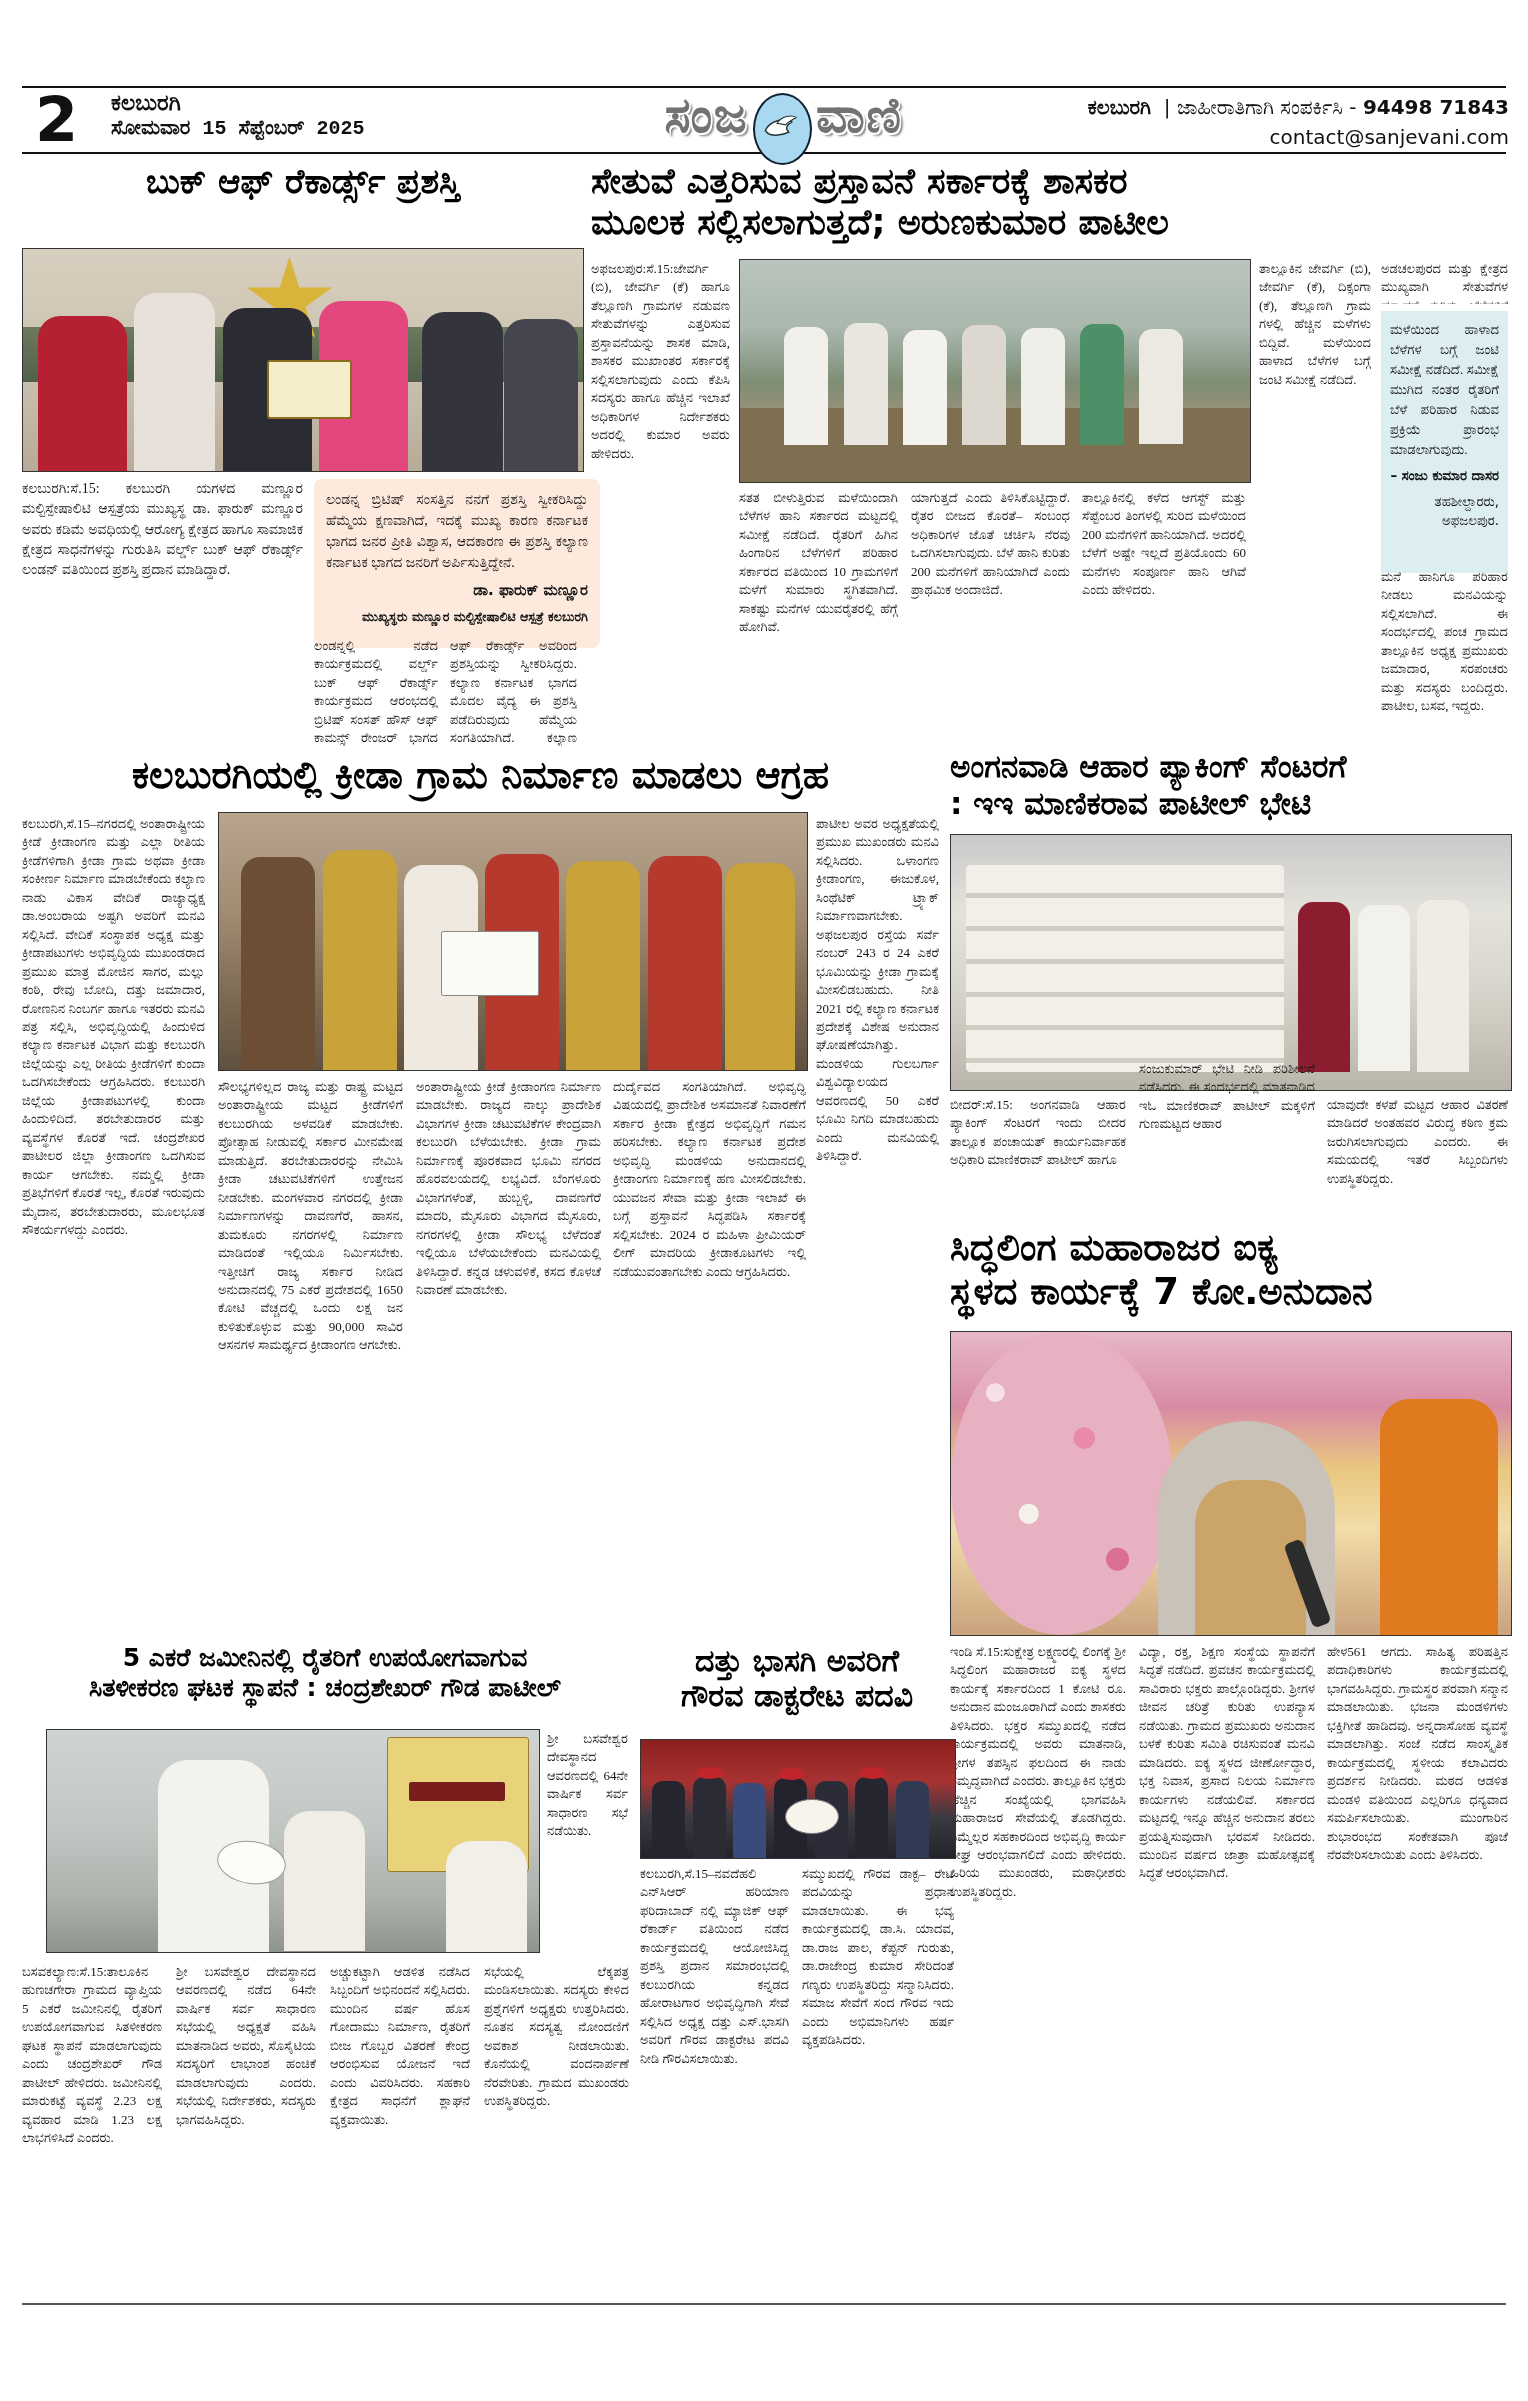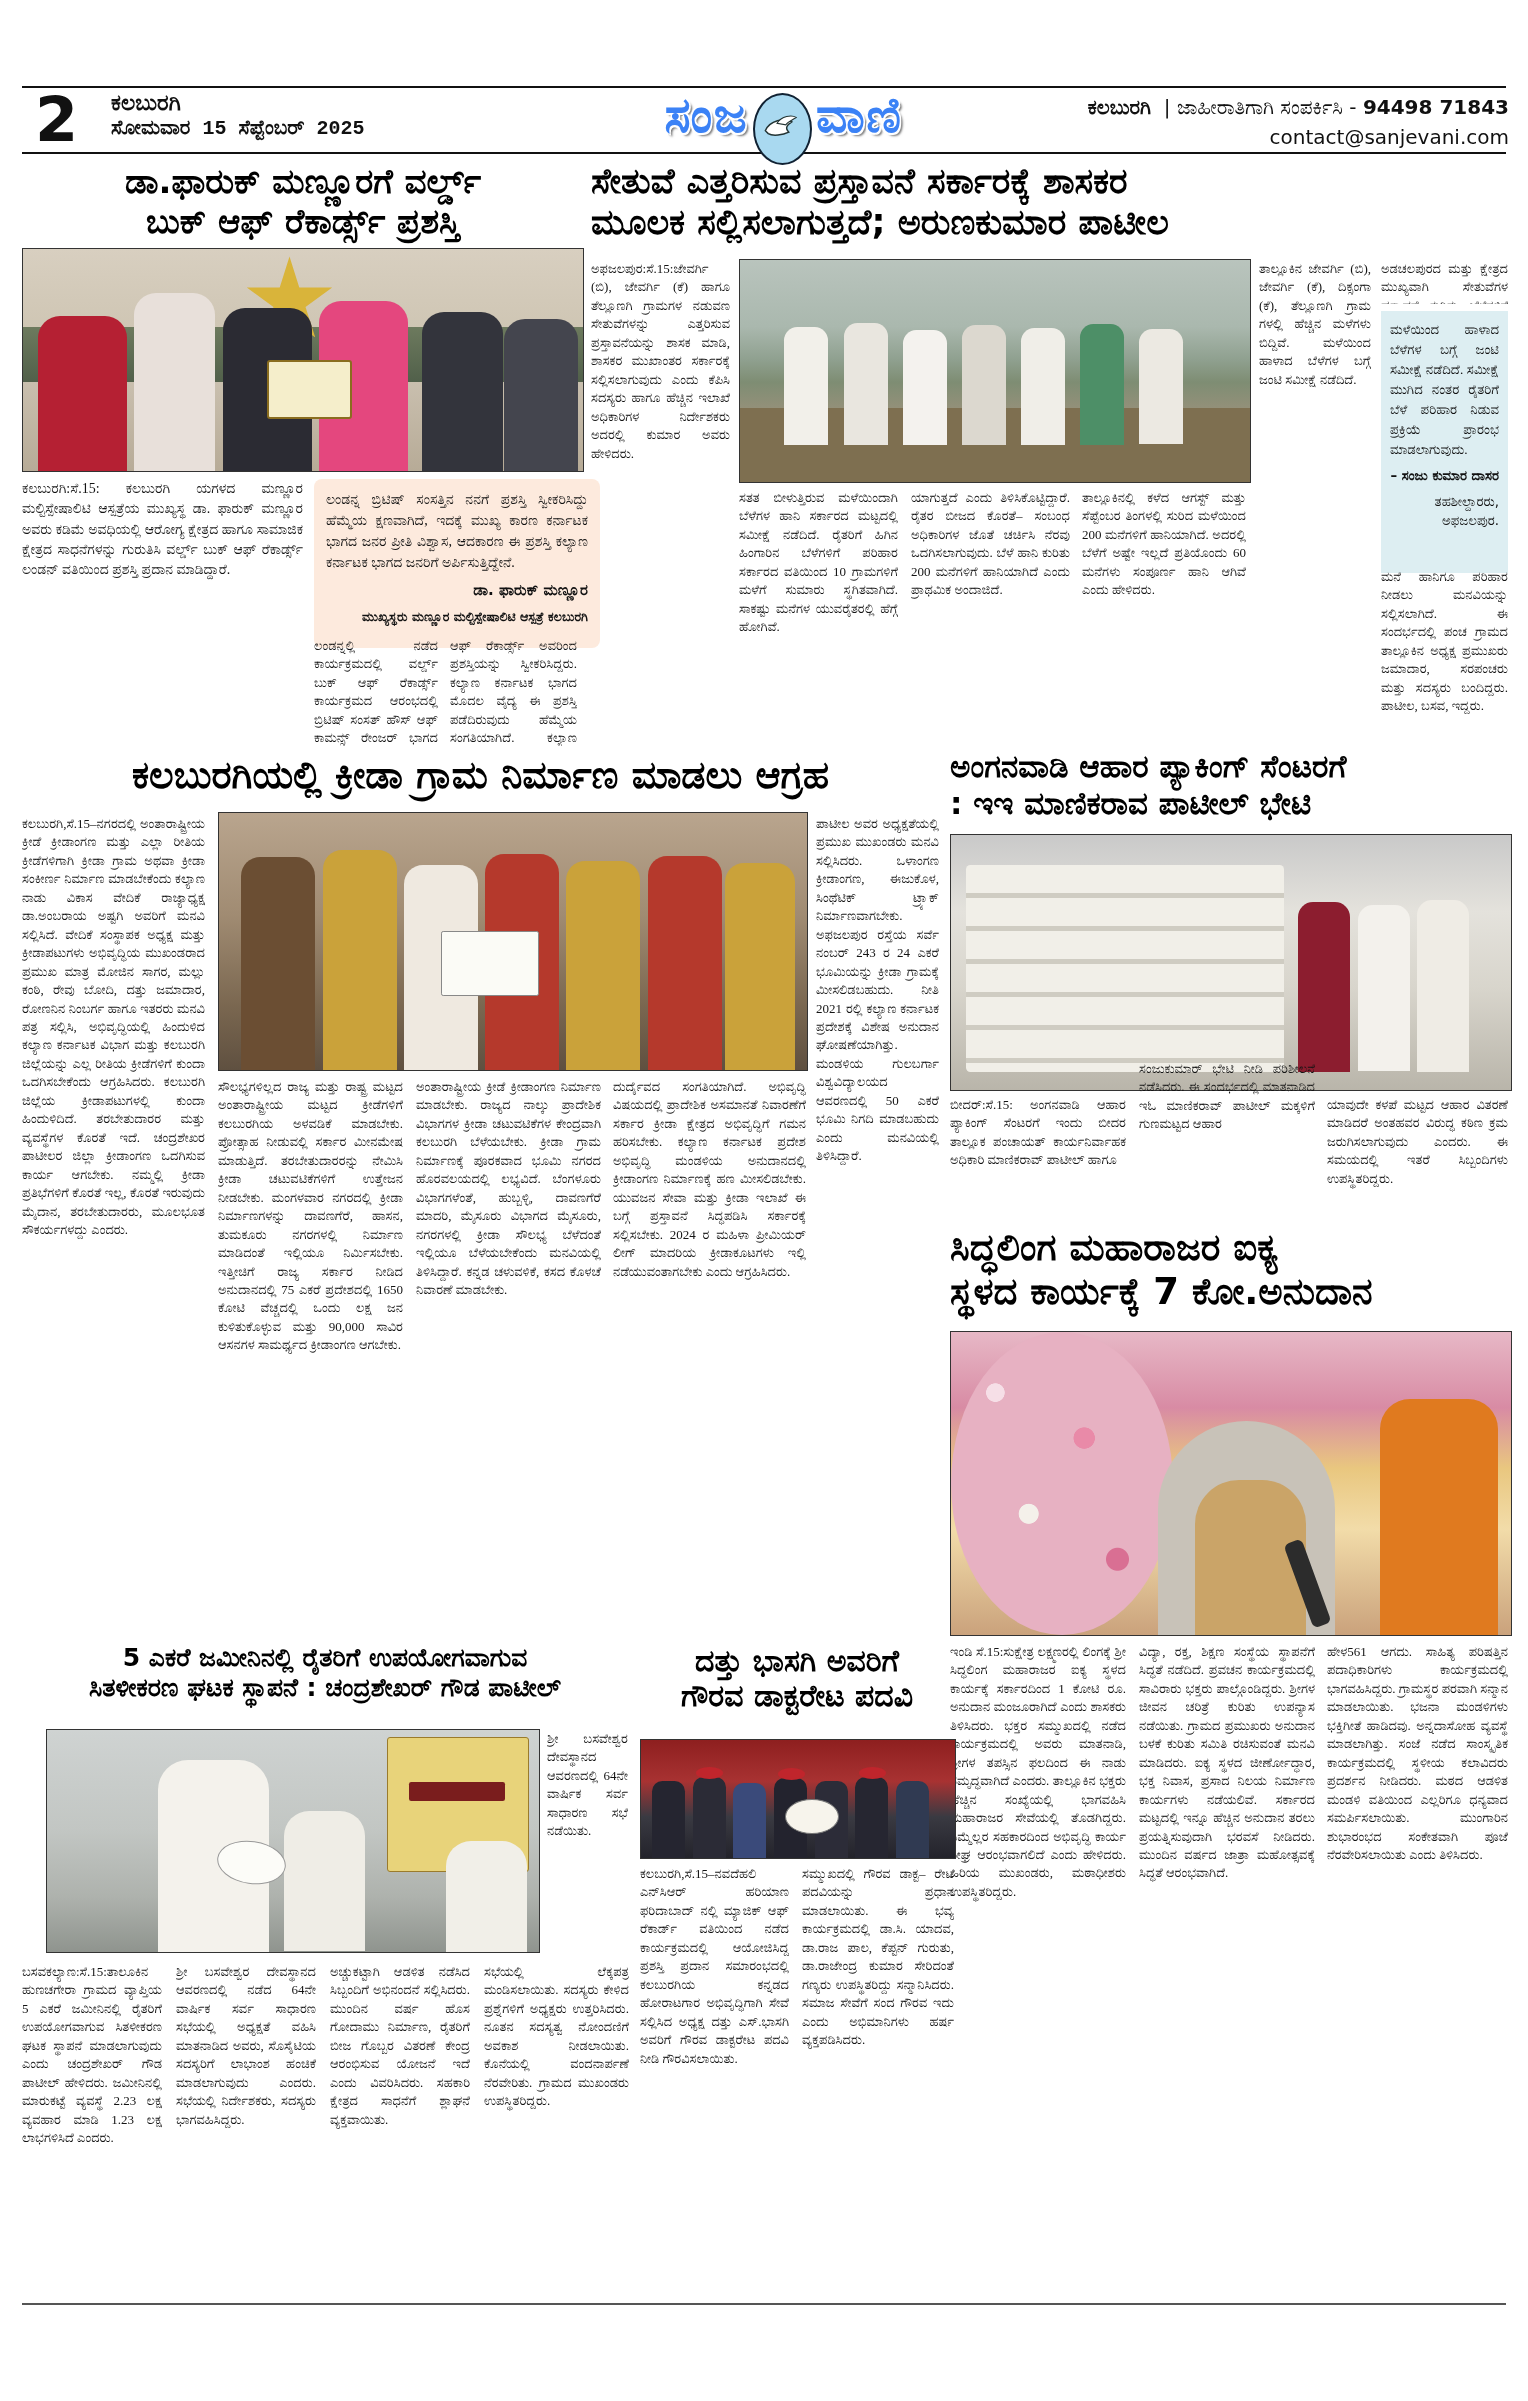--- a/index.html
+++ b/index.html
@@ -7,21 +7,21 @@
         font-family:"Liberation Serif",serif;color:#111;overflow:hidden;}
   .abs{position:absolute;}
   .rule{position:absolute;background:#111;height:2.2px;}
   .thinrule{position:absolute;background:#555;height:1.5px;}
 
   
   .pagenum{font-family:"DejaVu Sans",sans-serif;font-weight:bold;font-size:62px;line-height:1;}
   .edition{font-family:"DejaVu Sans",sans-serif;font-weight:bold;font-size:22px;}
   .dateline{font-family:"DejaVu Sans",sans-serif;font-size:20px;font-weight:bold;}
   .masthead{font-family:"DejaVu Sans",sans-serif;font-weight:bold;font-size:49px;letter-spacing:1.5px;
-            color:#3b82f6;text-shadow:1.5px 1.5px 0 #fff,-1.5px -1.5px 0 #fff,1.5px -1.5px 0 #fff,-1.5px 1.5px 0 #fff,3px 3px 2.2px rgba(0,0,0,.55);}
+            color:#737373;text-shadow:1.5px 1.5px 0 #fff,-1.5px -1.5px 0 #fff,1.5px -1.5px 0 #fff,-1.5px 1.5px 0 #fff,3px 3px 2.2px rgba(0,0,0,.55);}
   .dove-badge{display:inline-block;width:55px;height:68px;border-radius:50%;background:#a9d9f0;border:2.2px solid #123;
               vertical-align:middle;position:relative;margin:0 4.4px;}
   .contact{font-family:"DejaVu Sans",sans-serif;font-size:20px;text-align:right;line-height:1.5;}
   .contact b{font-weight:bold;}
 
   
   .hl{font-family:"DejaVu Sans",sans-serif;font-weight:bold;color:#000;text-align:center;line-height:1.18;}
 
   
   .col{position:absolute;text-align:justify;font-size:14px;line-height:1.45;color:#141414;
@@ -70,21 +70,20 @@
   </div>
 
   <div class="abs contact" style="left:1006px;top:92px;width:503px;">
     <div><b>ಕಲಬುರಗಿ</b>
       &nbsp;|&nbsp;<span>ಜಾಹೀರಾತಿಗಾಗಿ ಸಂಪರ್ಕಿಸಿ -</span>
       <b>94498 71843</b></div>
     <div>contact@sanjevani.com</div>
   </div>
 
   <div class="abs hl" style="left:22px;top:161px;width:562px;font-size:34px;">
-    <div>ಡಾ.ಫಾರುಕ್ ಮಣ್ಣೂರಗೆ ವರ್ಲ್ಡ್</div>
     <div>ಬುಕ್ ಆಫ್ ರೆಕಾರ್ಡ್ಸ್ ಪ್ರಶಸ್ತಿ</div>
   </div>
 
   <div class="photo ph-award" style="left:22px;top:248px;width:560px;height:222px;">
     <div class="blob" style="left:222px;top:7.4px;width:89px;height:89px;background:#d9b43a;clip-path:polygon(50% 0,61% 35%,98% 35%,68% 57%,79% 91%,50% 70%,21% 91%,32% 57%,2% 35%,39% 35%);"></div>
     <div class="blob" style="left:15px;top:67px;width:89px;height:177px;background:#b52033;border-radius:22px 22px 0 0;"></div>
     <div class="blob" style="left:111px;top:44px;width:81px;height:185px;background:#e8e0da;border-radius:22px 22px 0 0;"></div>
     <div class="blob" style="left:200px;top:59px;width:89px;height:170px;background:#2b2b33;border-radius:22px 22px 0 0;"></div>
     <div class="blob" style="left:296px;top:52px;width:89px;height:177px;background:#e4477e;border-radius:22px 22px 0 0;"></div>
     <div class="blob" style="left:399px;top:63px;width:81px;height:166px;background:#33343c;border-radius:22px 22px 0 0;"></div>

